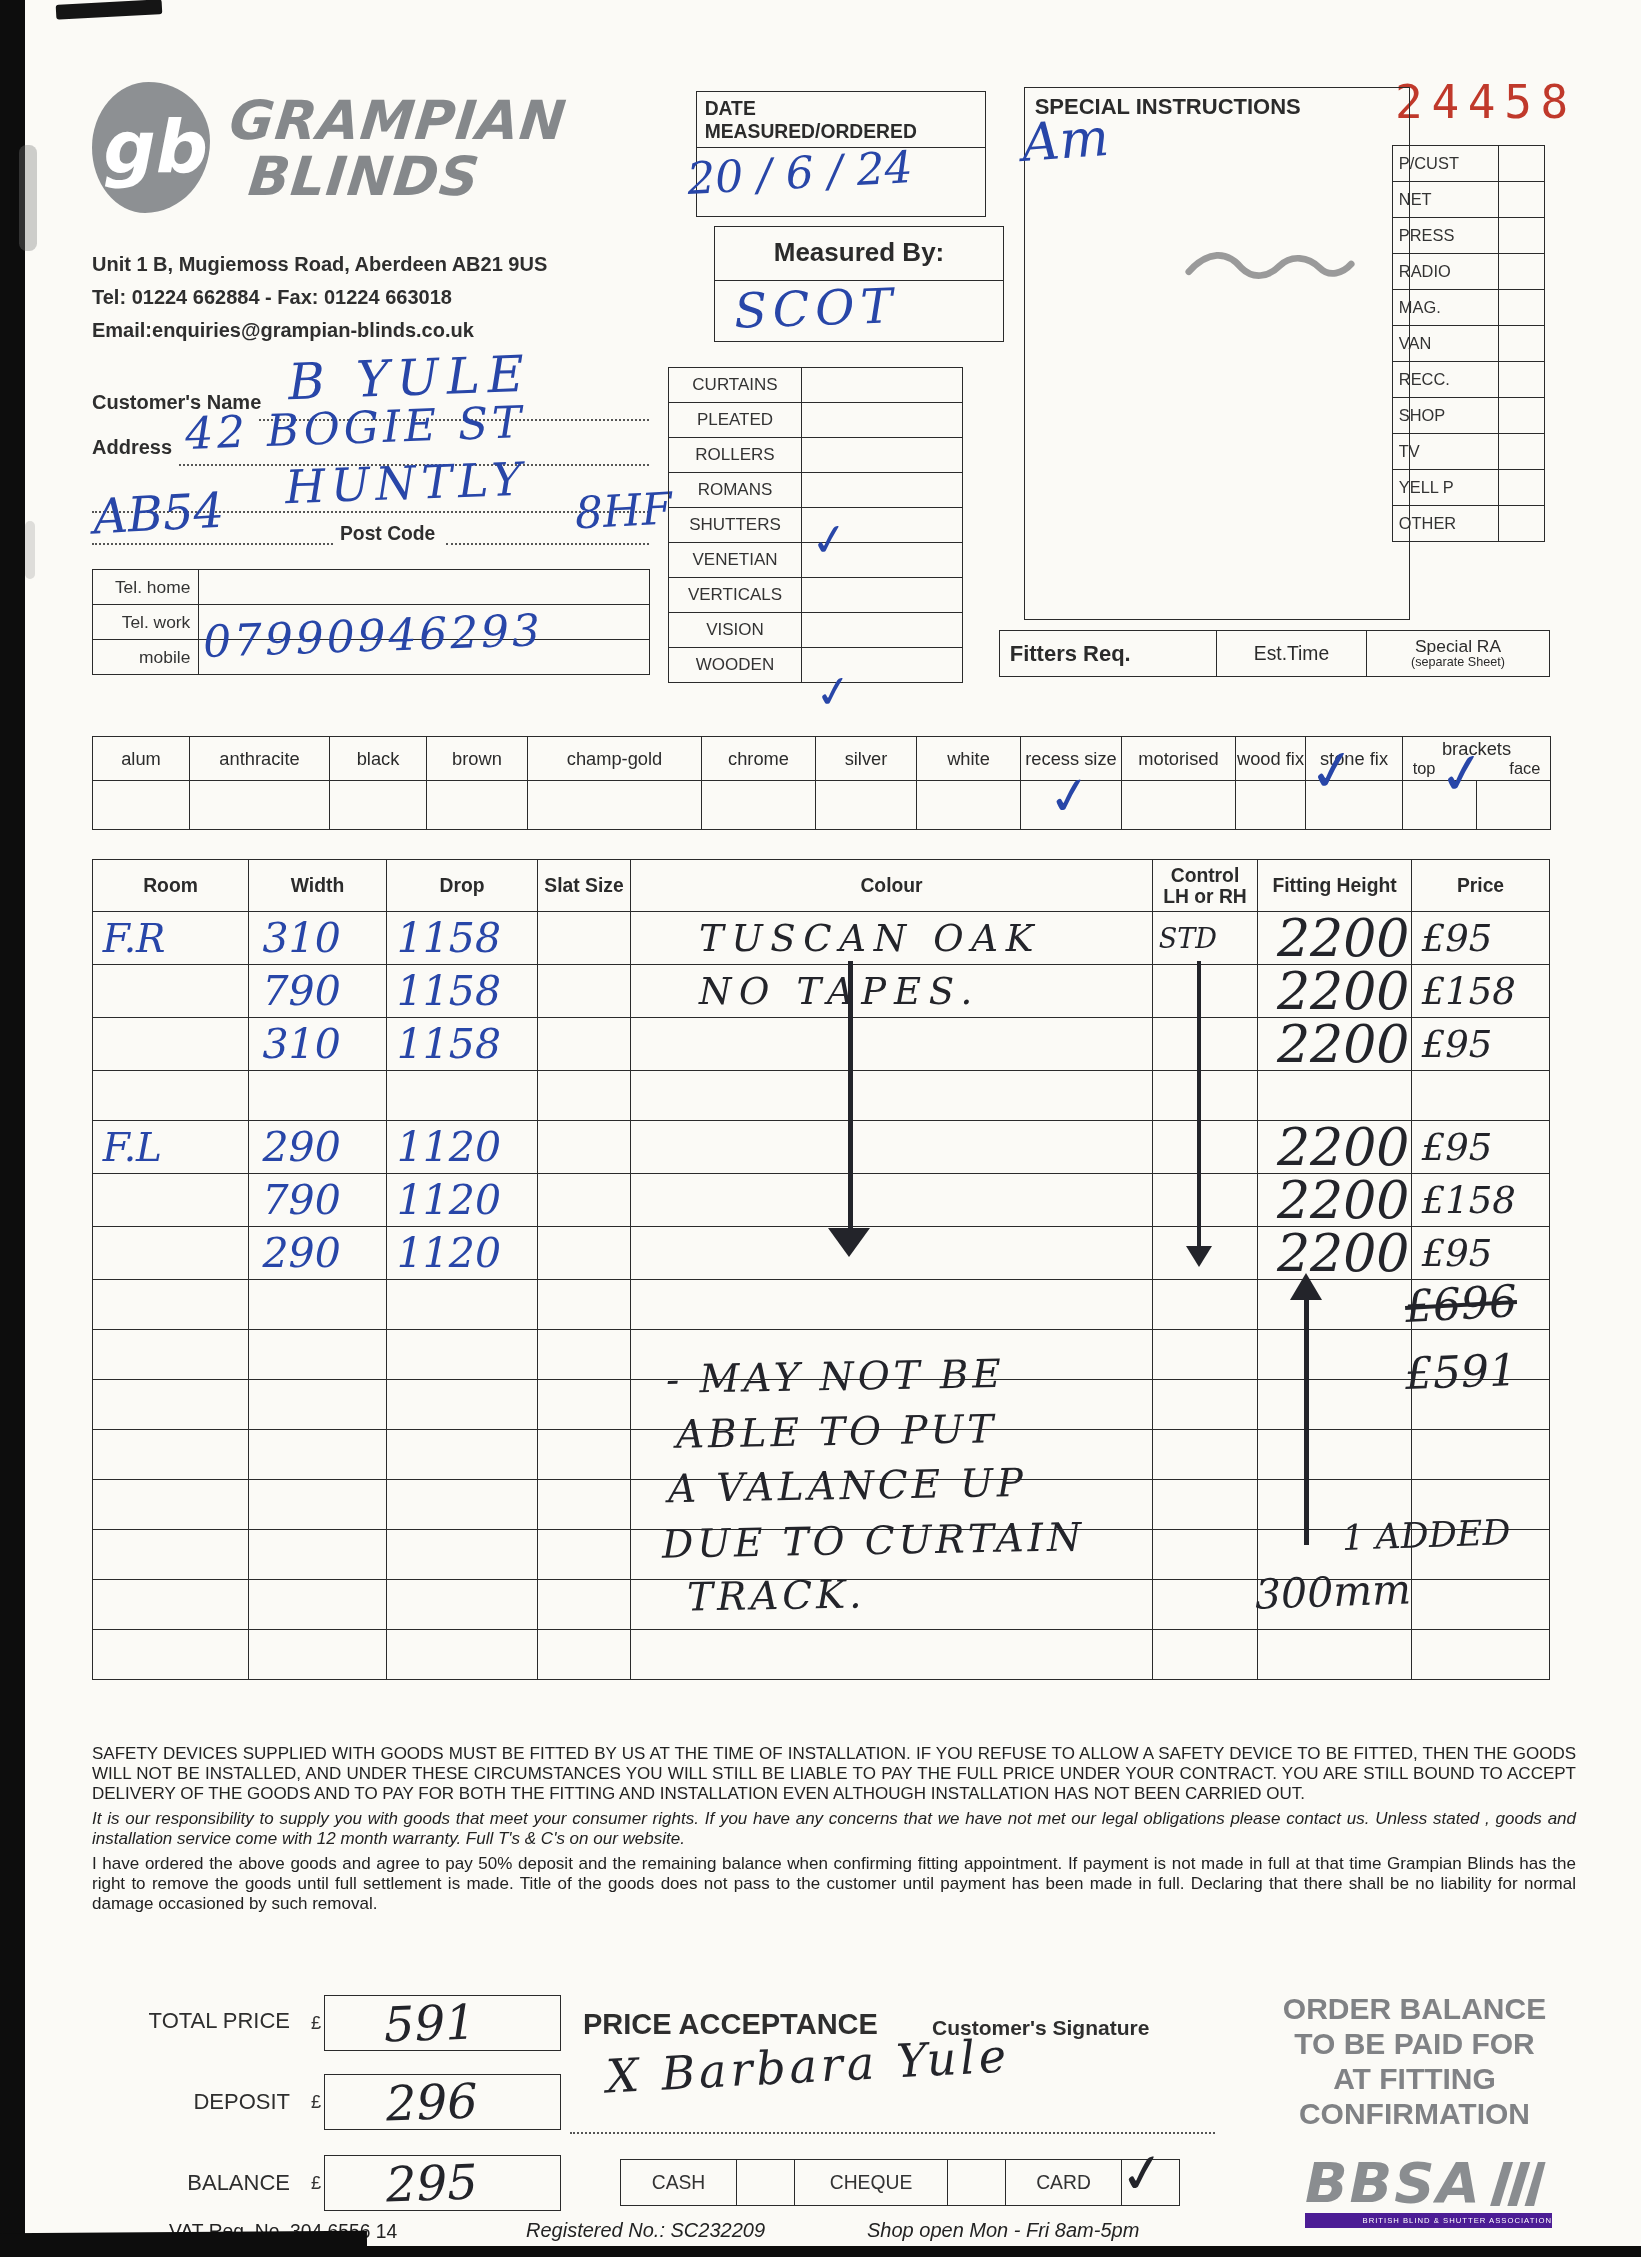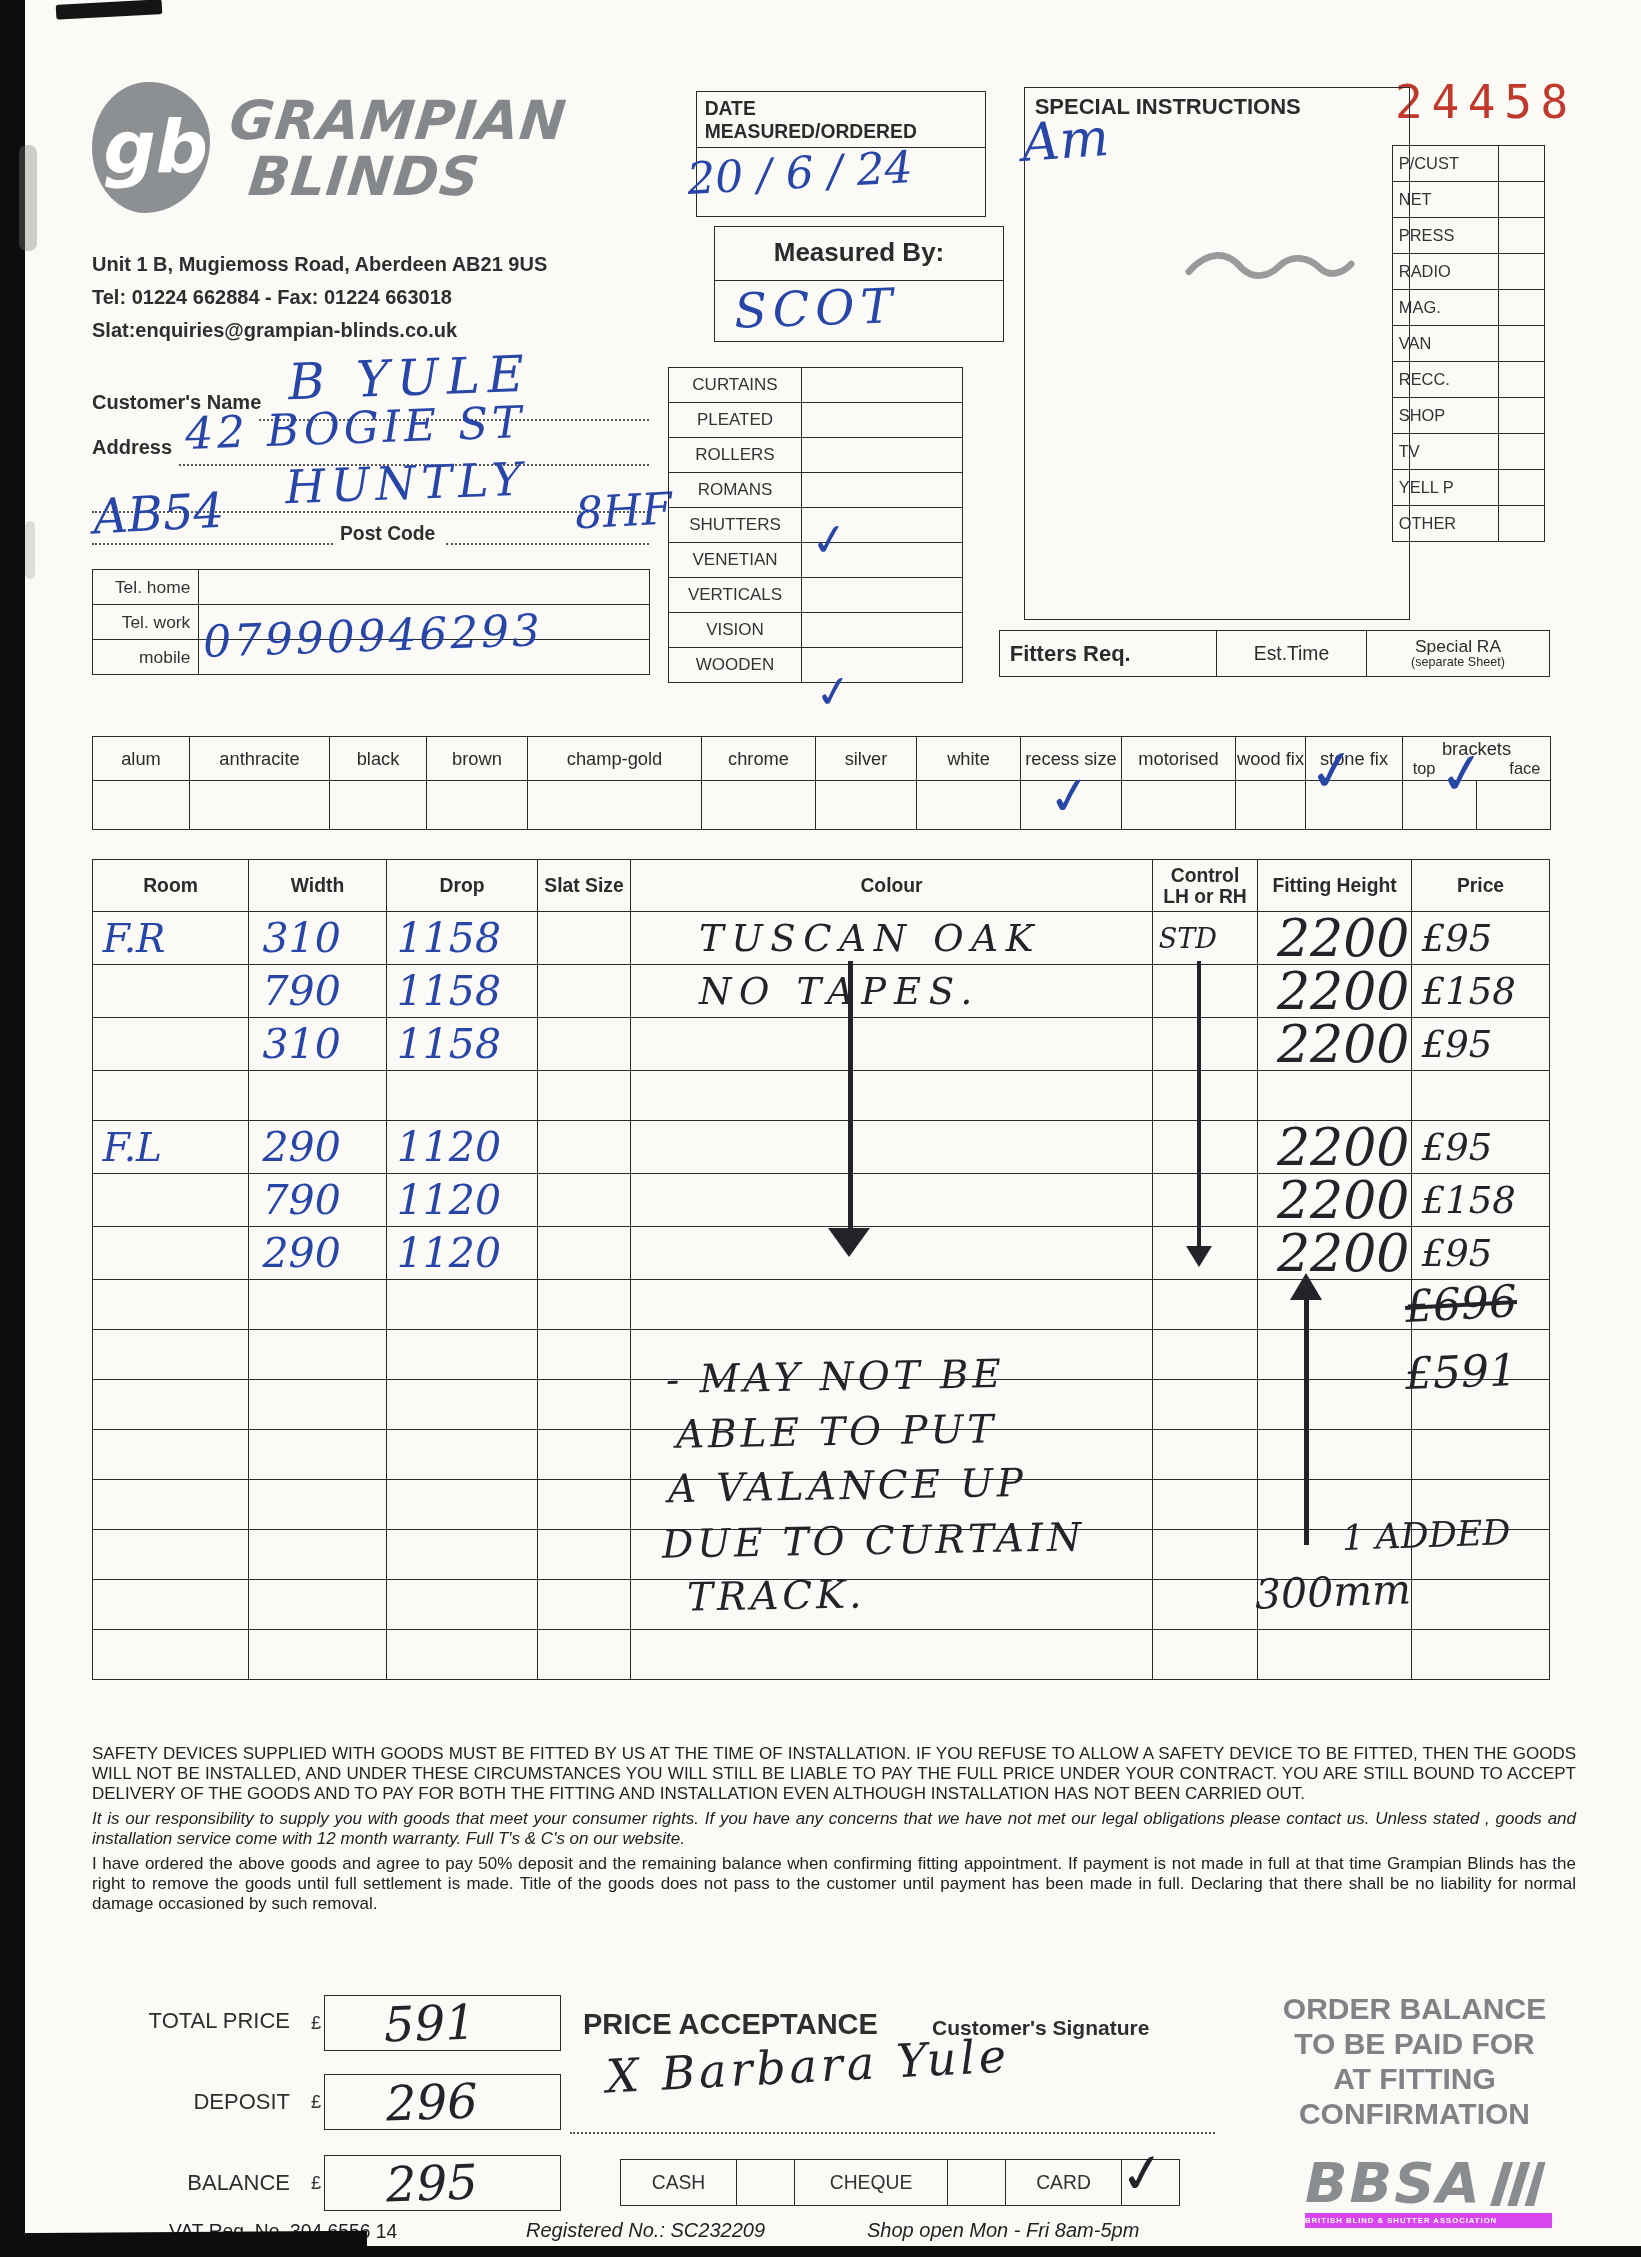--- a/index.html
+++ b/index.html
@@ -66,21 +66,21 @@
   .struck { text-decoration:line-through; text-decoration-thickness:3.9px; transform:rotate(-3deg); }
   
   .legal { font-size:17px; line-height:20px; text-align:justify; color:#222; margin:0 0 4.8px 0; }
   .legal-italic { font-style:italic; }
   
   .tot-label { position:absolute; width:198px; text-align:right; font-weight:normal; font-size:22px; color:#2e2e2e; }
   .pound { position:absolute; font-size:18.3px; color:#333; }
   table.pay td { height:46px; font-size:19.3px; text-align:center; vertical-align:middle; color:#333; }
   .order-balance { position:absolute; width:299px; text-align:center; font-weight:800; font-size:30px; line-height:35px; color:#808285; }
   .bbsa-txt { font-family:"DejaVu Sans", sans-serif; font-style:italic; font-weight:900; font-size:56px; color:#8a8d90; letter-spacing:1.9px; line-height:1; }
-  .bbsa-bar { position:absolute; background:#d946ef; color:#fff; font-size:7.7px; letter-spacing:1px; text-align:left; line-height:15.4px;font-weight:bold; }
+  .bbsa-bar { position:absolute; background:#4c1d95; color:#fff; font-size:7.7px; letter-spacing:1px; text-align:right; line-height:15.4px; }
   .foot { position:absolute; font-size:19.3px; color:#222; white-space:nowrap; }
   .foot-i { font-style:italic; font-size:20px; }
   
   .scan-left  { position:absolute; left:0; top:0; width:25px; height:2257px; background:#0d0d0d; }
   .scan-bottom{ position:absolute; left:0; top:2246px; width:1641px; height:11.6px; background:#0d0d0d; }
   .scan-bottom-left{ position:absolute; left:0; top:2232px; width:367px; height:25px; background:#0d0d0d; transform:rotate(-0.4deg); }
   .tear { position:absolute; left:56px; top:1.9px; width:106px; height:15.4px; background:#151515; transform:rotate(-3deg); border-radius:2.9px; }
   .smudge { position:absolute; background:#777; opacity:.35; border-radius:7.7px; }
   .logo-blob { position:absolute; width:118px; height:131px; background:#8d9093;
                border-radius:48% 52% 55% 45% / 50% 45% 55% 50%; display:flex; align-items:center; }
@@ -90,21 +90,21 @@
 <body>
 
 <div class="logo-blob" style="left:92px;top:82px;">
   <span>gb</span>
 </div>
 <div class="brand" style="left:230px;top:89px;">GRAMPIAN</div>
 <div class="brand" style="left:249px;top:145px;">BLINDS</div>
 
 <div class="lbl" style="left:92px;top:253px;font-size:20px;">Unit 1 B, Mugiemoss Road, Aberdeen AB21 9US</div>
 <div class="lbl" style="left:92px;top:286px;font-size:20px;">Tel: 01224 662884   -   Fax: 01224 663018</div>
-<div class="lbl" style="left:92px;top:319px;font-size:20px;">Slat:enquiries@grampian-blinds.co.uk</div>
+<div class="lbl" style="left:92px;top:319px;font-size:20px;">Email:enquiries@grampian-blinds.co.uk</div>
 
 <div class="docnum" style="left:1395px;top:75px;">24458</div>
 
 <div class="bx" style="left:671px;top:91px;width:290px;height:126px;">
   <div class="datebox-label">
     <div>DATE</div>
     <div>MEASURED/ORDERED</div>
   </div>
 </div>
 <div class="hw blue" style="left:687px;top:151px;font-size:44px;transform:rotate(-3deg);">20 / 6 / 24</div>

